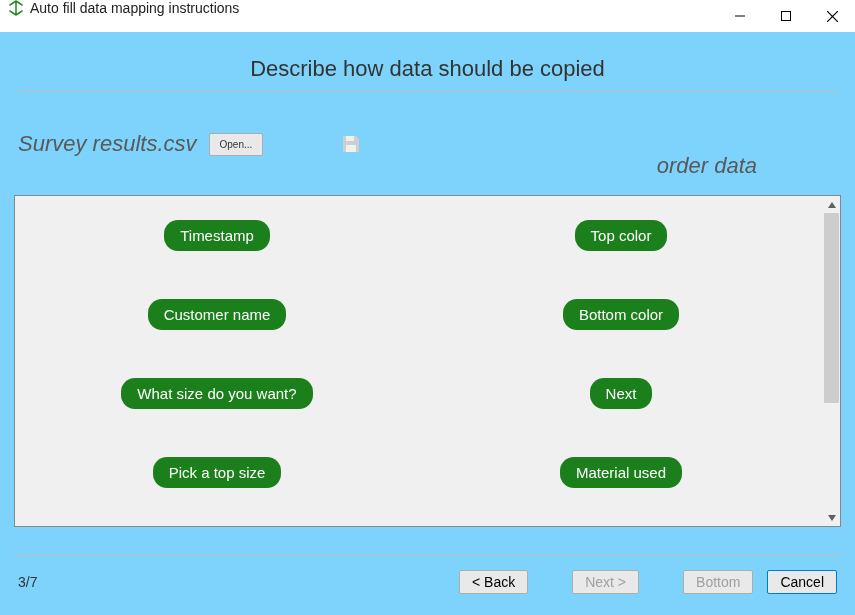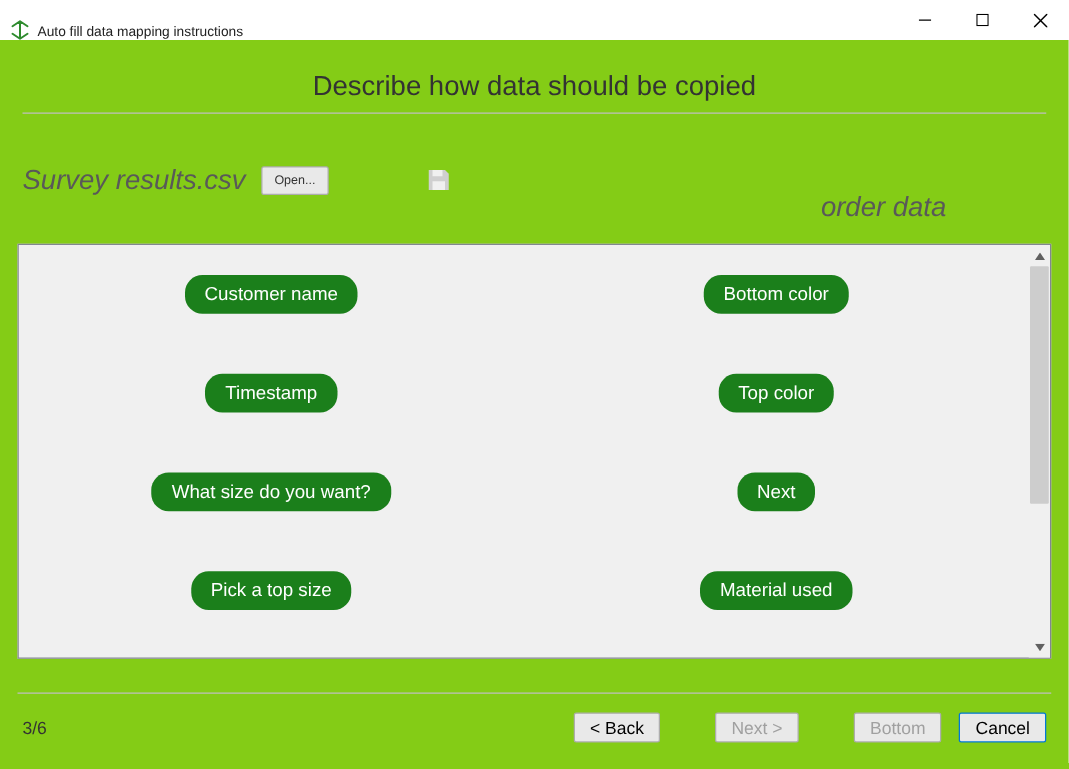--- a/index.html
+++ b/index.html
@@ -8,44 +8,44 @@
     width: 855px; height: 615px;
     font-family: "Segoe UI", Tahoma, sans-serif;
     background: #fff;
     color: #222;
     overflow: hidden;
   }
   
   .titlebar {
     height: 32px;
     display: flex;
-    align-items: flex-end;
+    align-items: flex-start;
     padding: 0 0 0 8px;
-    font-size: 11px;
+    font-size: 14px;
     background: #fff;
   }
   .titlebar .app-icon {
     width: 16px; height: 16px;
     margin-right: 6px;
     display: flex; align-items: center; justify-content: center;
   }
   .titlebar .title-text { flex: none; }
   .titlebar .spacer { flex: 1; }
   .win-controls { display: flex; height: 32px; }
   .win-btn {
     width: 46px; height: 32px;
     display: flex; align-items: center; justify-content: center;
     font-size: 14px;
     color: #000;
   }
   
   .content {
     position: relative;
     height: calc(615px - 32px);
-    background: #84cc16;
+    background: #7dd3fc;
   }
   .heading {
     text-align: center;
     font-size: 22px;
     color: #333;
     padding: 24px 0 8px 0;
   }
   .hr {
     height: 1px;
     background: #bfbfbf;
@@ -228,32 +228,32 @@
         <rect x="7" y="13" width="10" height="7" fill="#f0f0f0"></rect>
       </svg>
     </span>
     <span class="target-label">order data</span>
   </div>
 
   <div class="mapping-panel">
     <div class="mapping-scroll">
       <div class="mapping-row">
         <div class="left">
+            <span class="pill">Timestamp</span>
+          </div>
+        <div class="right">
+            <span class="pill">Top color</span>
+          </div>
+      </div>
+      <div class="mapping-row">
+        <div class="left">
             <span class="pill">Customer name</span>
           </div>
         <div class="right">
             <span class="pill">Bottom color</span>
-          </div>
-      </div>
-      <div class="mapping-row">
-        <div class="left">
-            <span class="pill">Timestamp</span>
-          </div>
-        <div class="right">
-            <span class="pill">Top color</span>
           </div>
       </div>
       <div class="mapping-row">
         <div class="left">
             <span class="pill">What size do you want?</span>
           </div>
         <div class="right">
             <span class="pill">Next</span>
           </div>
       </div>
@@ -277,21 +277,21 @@
         <svg width="8" height="6" viewBox="0 0 8 6">
             <path d="M0 0 L4 6 L8 0 Z" fill="#606060"></path>
           </svg>
       </div>
     </div>
   </div>
 
   <div class="footer-hr"></div>
 
   <div class="footer">
-    <span class="page-indicator">3/6</span>
+    <span class="page-indicator">3/7</span>
     <span class="spacer"></span>
     <button class="wiz-btn">&lt; Back</button>
     <button class="wiz-btn disabled">Next &gt;</button>
     <button class="wiz-btn disabled">Bottom</button>
     <button class="wiz-btn primary">Cancel</button>
   </div>
 
 </div>
 
 </body></html>

